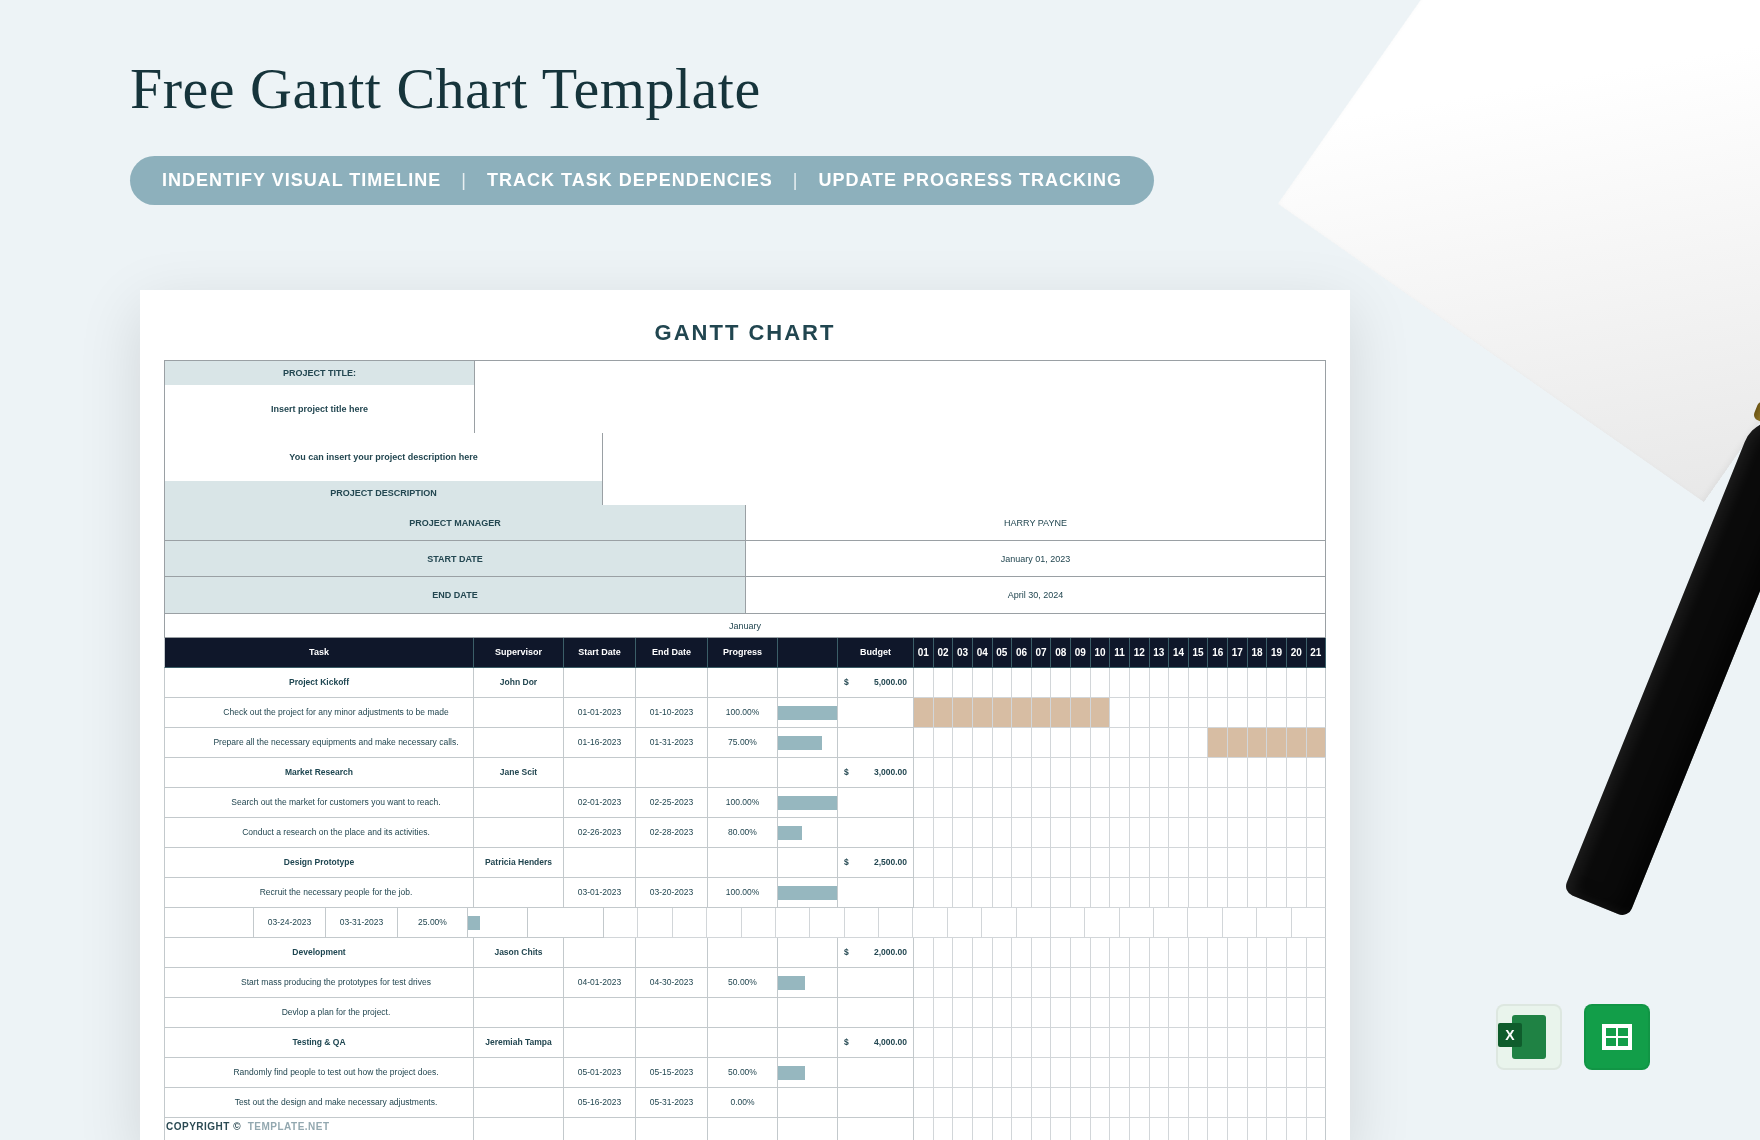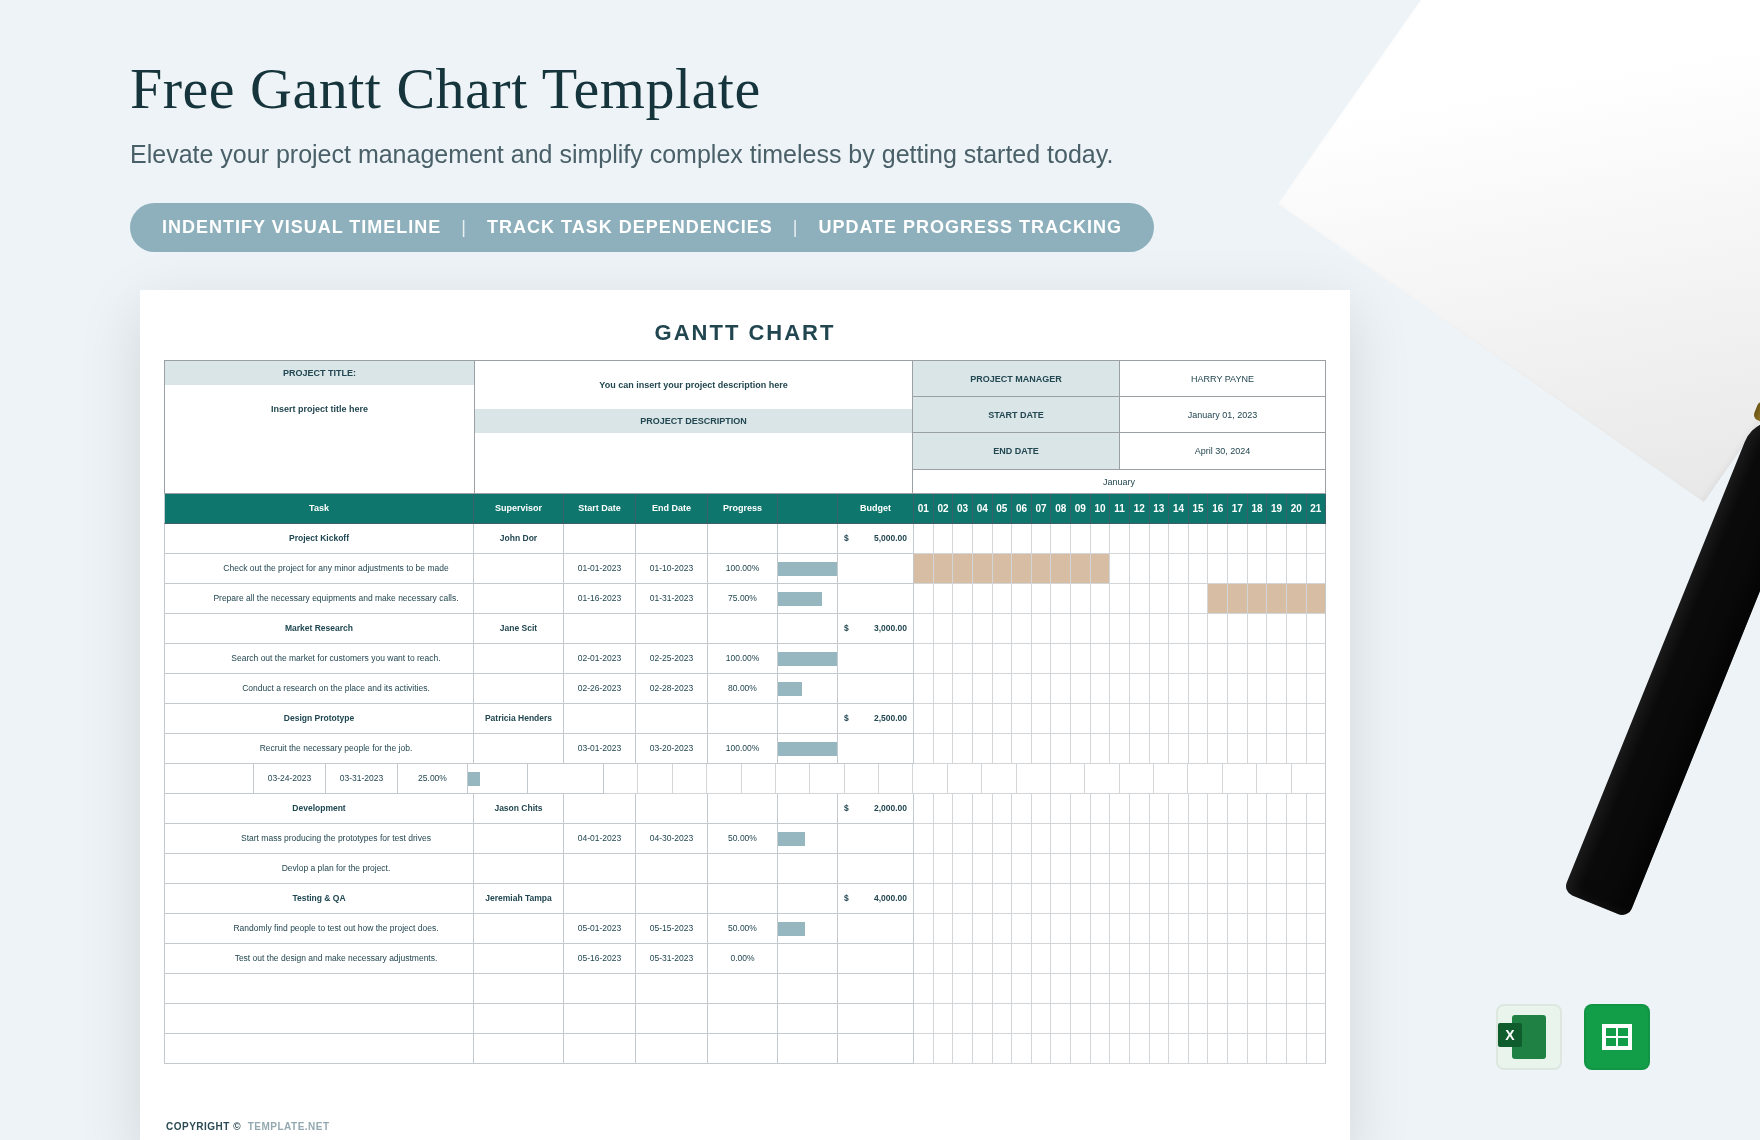--- a/index.html
+++ b/index.html
@@ -63,21 +63,21 @@
 .sheet-title {
   text-align: center;
   font-size: 22px;
   font-weight: 800;
   color: #214650;
   letter-spacing: 2px;
   margin-bottom: 14px;
 }
 
 
-.hdr { display: flex; border: 1px solid #9aa0a4; }
+.hdr { display: flex; border: 1px solid #9aa0a4; flex-direction: column; }
 .hdr > div { border-right: 1px solid #9aa0a4; }
 .hdr > div:last-child { border-right: none; }
 .hdr-left { width: 310px; }
 .hdr-mid  { width: 438px; }
 .hdr-right{ flex: 1; }
 
 .hcell {
   display: flex; align-items: center; justify-content: center;
   font-size: 9px; color: #234751;
 }
@@ -102,21 +102,21 @@
 .c-sup  { width: 90px; }
 .c-sd   { width: 72px; }
 .c-ed   { width: 72px; }
 .c-prog { width: 70px; }
 .c-bar  { width: 60px; }
 .c-bud  { width: 76px; justify-content: flex-end; padding-right:6px; }
 .days   { flex:1; display:flex; }
 .d { flex:1; border-right:1px solid #d2d6d9; border-bottom:1px solid #d2d6d9; min-width:0; }
 .d:last-child { border-right:1px solid #c3c9cc; }
 
-.head-row { background: #0f766e; }
+.head-row { background: #0f172a; }
 .head-row .c, .head-row .d { color:#fff; font-weight:700; font-size:9px; border-color:#3b5e68; }
 .head-row .d { font-size:10px; display:flex;align-items:center;justify-content:center; }
 
 .section-row { font-weight:700; }
 .section-row .c-task { color:#1e4651; }
 .bud-val { font-weight:700; }
 
 .task-sub { padding-left: 40px !important; text-align:center; }
 .progbar { height:14px; background:#96b7bf; }
 .gantt-fill { background:#d7bda3; height:100%; width:100%; }
@@ -142,21 +142,20 @@
 .copyright { position:absolute; left:26px; bottom:18px; font-size:10px; font-weight:700; color:#2b4a53; letter-spacing:.5px; }
 .copyright .dim { color:#93a8b0; font-weight:700; }
 </style>
 </head>
 <body>
 
 <div class="corner-accent"></div>
 
 <div class="stage">
   <h1 class="title">Free Gantt Chart Template</h1>
-  <p class="subtitle">Elevate your project management and simplify complex timeless by getting started today.</p>
   <div class="pill">
     <span>INDENTIFY VISUAL TIMELINE</span>
     <span class="sep">|</span>
     <span>TRACK TASK DEPENDENCIES</span>
     <span class="sep">|</span>
     <span>UPDATE PROGRESS TRACKING</span>
   </div>
 </div>
 
 <div class="sheet">

